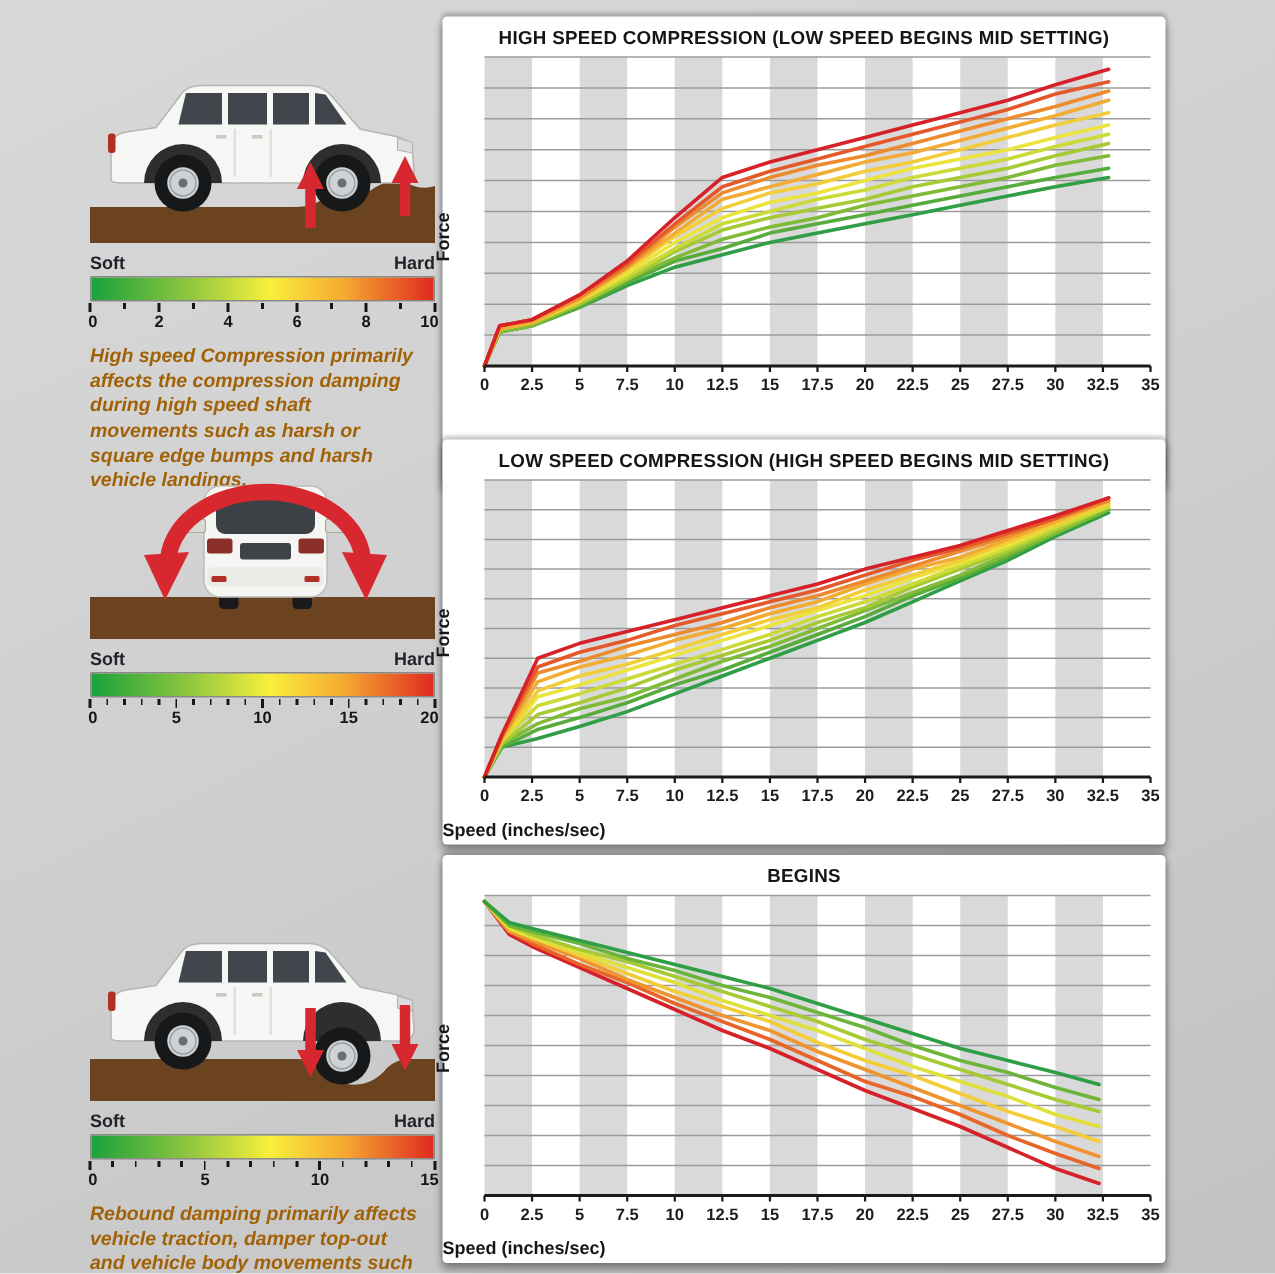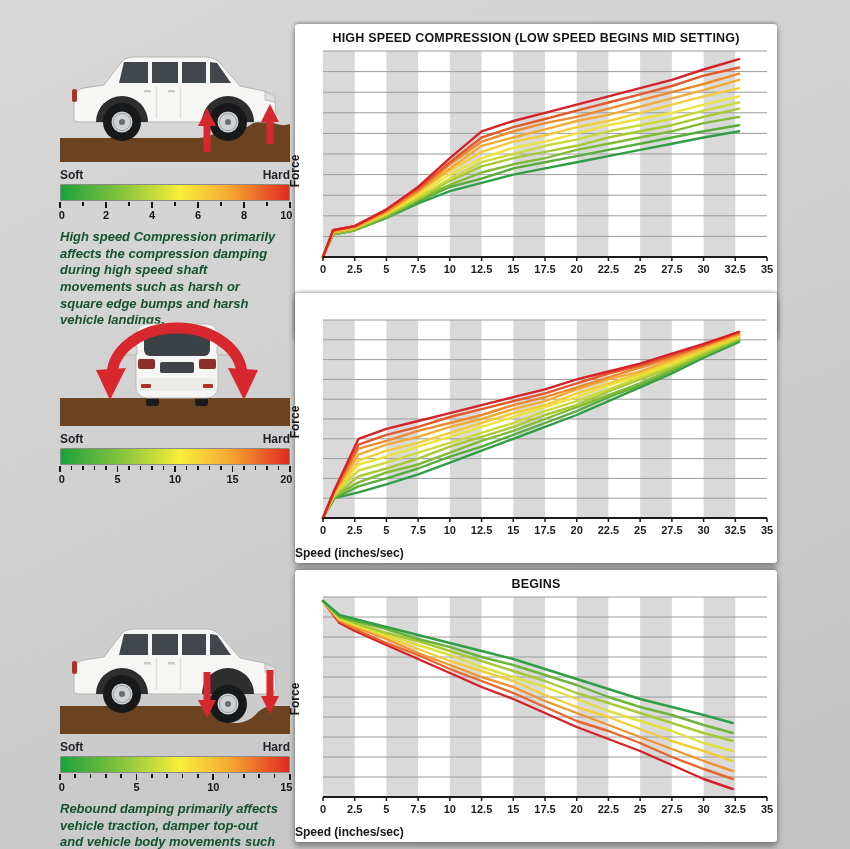--- a/index.html
+++ b/index.html
@@ -12,21 +12,21 @@
   .illus{position:relative;width:230px;}
   .illus svg{display:block;}
   .scale{position:relative;width:230px;margin-top:6px;}
   .scale-labels{display:flex;justify-content:space-between;font-size:12px;font-weight:bold;color:#1f2229;margin-bottom:2px;}
   .scale-bar{height:15px;border:1px solid #8a8a86;border-radius:1px;}
   .scale-ticks{position:relative;height:22px;}
   .scale-ticks .tick{position:absolute;top:1px;width:1.5px;background:#15161a;}
   .scale-ticks .tick.minor{height:4px;}
   .scale-ticks .tick.major{height:6px;}
   .scale-ticks .tlabel{position:absolute;top:8px;font-size:11px;font-weight:bold;color:#15161a;transform:translateX(-50%);}
-  .desc{margin:6px 12px 0 0;font-size:13px;line-height:1.28;font-weight:bold;font-style:italic;color:#14532d;}
+  .desc{margin:6px 12px 0 0;font-size:13px;line-height:1.28;font-weight:bold;font-style:italic;color:#a16207;}
   .panel{
     position:absolute;left:295px;width:482px;background:#ffffff;border-radius:3px;
     box-shadow:0 4px 6px rgba(0,0,0,.40),0 -2px 3px rgba(0,0,0,.22);
   }
   .panel-title{position:absolute;top:7px;left:0;right:0;text-align:center;font-size:12.5px;font-weight:bold;letter-spacing:.2px;color:#151515;}
   .plot-wrap{position:absolute;left:28px;right:10px;top:27px;}
   .plot-wrap svg{overflow:visible;display:block;}
   .force-label{position:absolute;left:-20px;top:45%;transform:rotate(-90deg);font-size:12px;font-weight:bold;color:#15161a;width:40px;text-align:center;}
   .speed-label{position:absolute;left:0;right:0;bottom:3px;text-align:left;font-size:12px;font-weight:bold;color:#15161a;}
 </style>
@@ -91,21 +91,21 @@
         <div class="tick major" style="left: calc(80% - 1px);"></div>
         <div class="tlabel" style="left: 80%;">8</div>
         <div class="tick minor" style="left: calc(90% - 1px);"></div>
         <div class="tick major" style="left: calc(100% - 1px);"></div>
         <div class="tlabel" style="left: 100%; transform: translateX(-80%);">10</div>
       </div>
   </div>
   <p class="desc">High speed Compression primarily affects the compression damping during high speed shaft movements such as harsh or square edge bumps and harsh vehicle landings.</p>
 </div>
 
-<div class="panel" style="top:24px;height:312px">
+<div class="panel" style="top:11px;height:312px">
   <div class="panel-title">HIGH SPEED COMPRESSION (LOW SPEED BEGINS MID SETTING)</div>
   <div class="force-label">Force</div>
   <div class="plot-wrap" style="height:226px">
     <svg width="444" height="226">
         <rect x="0" y="0" width="31.71428571428571" height="206" fill="#d9d9d9"></rect>
         <rect x="63.42857142857142" y="0" width="31.71428571428571" height="206" fill="#d9d9d9"></rect>
         <rect x="126.85714285714285" y="0" width="31.71428571428571" height="206" fill="#d9d9d9"></rect>
         <rect x="190.28571428571428" y="0" width="31.71428571428571" height="206" fill="#d9d9d9"></rect>
         <rect x="253.7142857142857" y="0" width="31.71428571428571" height="206" fill="#d9d9d9"></rect>
         <rect x="317.14285714285717" y="0" width="31.71428571428571" height="206" fill="#d9d9d9"></rect>
@@ -223,20 +223,21 @@
         <div class="tick minor" style="left: calc(85% - 1px);"></div>
         <div class="tick minor" style="left: calc(90% - 1px);"></div>
         <div class="tick minor" style="left: calc(95% - 1px);"></div>
         <div class="tick major" style="left: calc(100% - 1px);"></div>
         <div class="tlabel" style="left: 100%; transform: translateX(-80%);">20</div>
       </div>
   </div>
 </div>
 
 <div class="panel" style="top:293px;height:270px">
+  <div class="panel-title">LOW SPEED COMPRESSION (HIGH SPEED BEGINS MID SETTING)</div>
   <div class="force-label">Force</div>
   <div class="plot-wrap" style="height:218px">
     <svg width="444" height="218">
         <rect x="0" y="0" width="31.71428571428571" height="198" fill="#d9d9d9"></rect>
         <rect x="63.42857142857142" y="0" width="31.71428571428571" height="198" fill="#d9d9d9"></rect>
         <rect x="126.85714285714285" y="0" width="31.71428571428571" height="198" fill="#d9d9d9"></rect>
         <rect x="190.28571428571428" y="0" width="31.71428571428571" height="198" fill="#d9d9d9"></rect>
         <rect x="253.7142857142857" y="0" width="31.71428571428571" height="198" fill="#d9d9d9"></rect>
         <rect x="317.14285714285717" y="0" width="31.71428571428571" height="198" fill="#d9d9d9"></rect>
         <rect x="380.57142857142856" y="0" width="31.71428571428571" height="198" fill="#d9d9d9"></rect>

